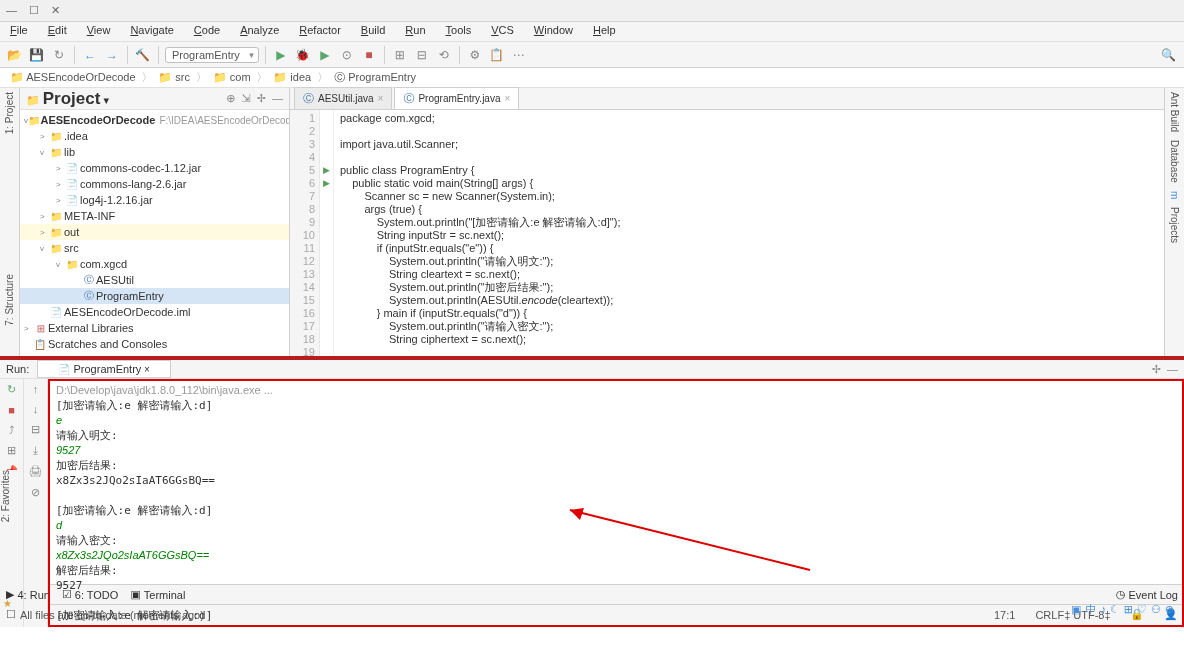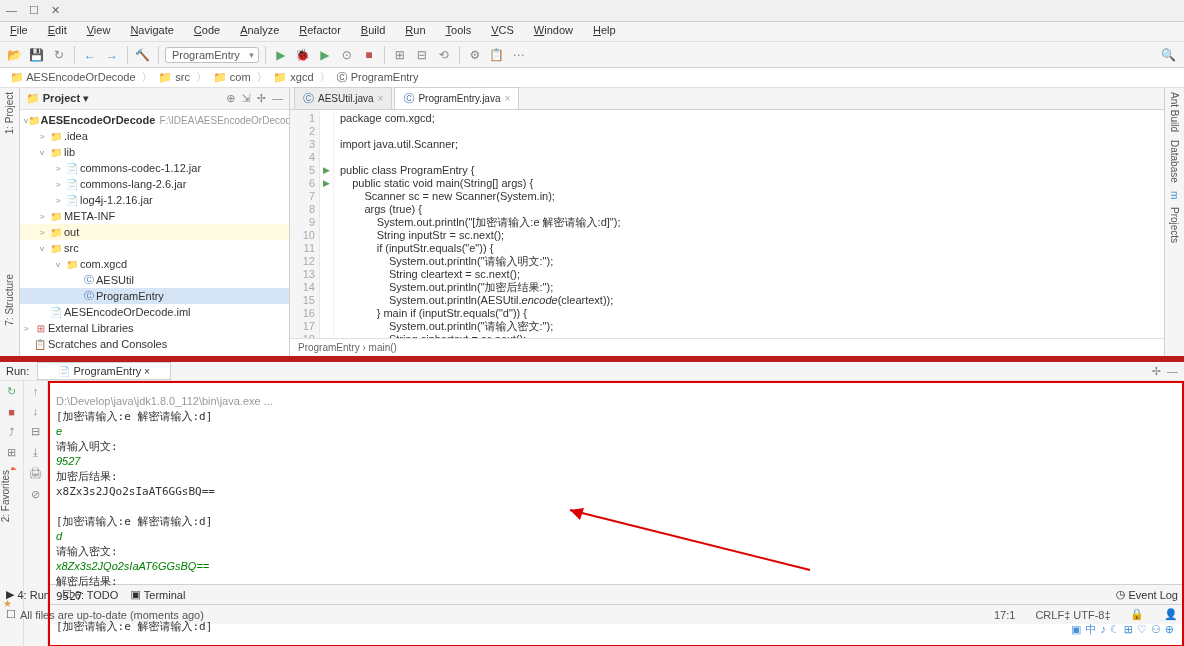--- a/index.html
+++ b/index.html
@@ -16,21 +16,21 @@
 .runconfig { border:1px solid #c0c0c0; border-radius:3px; padding:1px 18px 1px 6px; color:#555; background:#fff; position:relative; }
 .runconfig:after { content:"▾"; position:absolute; right:4px; top:2px; font-size:9px; color:#888; }
 .breadcrumb { height:20px; background:#fff; display:flex; align-items:center; padding:0 6px; gap:2px; border-bottom:1px solid #e0e0e0; font-size:10px; color:#555; }
 .breadcrumb .crumb { padding:1px 4px; cursor:pointer; }
 .breadcrumb .sep { color:#aaa; }
 .main { display:flex; height:268px; }
 .leftstrip { width:20px; background:#f5f5f5; border-right:1px solid #d0d0d0; display:flex; flex-direction:column; align-items:center; padding-top:4px; gap:20px; }
 .leftstrip .vlabel { writing-mode:vertical-rl; transform:rotate(180deg); font-size:10px; color:#555; cursor:pointer; }
 .projectpanel { width:270px; border-right:1px solid #d0d0d0; display:flex; flex-direction:column; background:#fff; }
 .projheader { height:22px; background:#f5f5f5; display:flex; align-items:center; padding:0 6px; border-bottom:1px solid #e0e0e0; }
-.projheader .label { font-weight:bold; font-size:11px; flex:1; }
+.projheader .label { font-weight:bold; font-size:17px; flex:1; }
 .projheader .hicons { display:flex; gap:6px; color:#888; }
 .tree { flex:1; overflow:auto; padding:2px 0; font-size:11px; }
 .tree-row { display:flex; align-items:center; height:16px; padding-left:4px; cursor:pointer; white-space:nowrap; }
 .tree-row .arrow { width:10px; color:#888; font-size:8px; }
 .tree-row .ticon { width:14px; text-align:center; font-size:10px; }
 .tree-row.sel { background:#d5e5f5; }
 .tree-row.out-hl { background:#fffae0; }
 .folder-blue { color:#6a9edb; }
 .folder-gray { color:#b0b0b0; }
 .file-ic { color:#888; }
@@ -41,30 +41,30 @@
 .tab { padding:3px 8px; border:1px solid #d0d0d0; border-bottom:none; background:#ececec; margin-right:2px; font-size:10px; cursor:pointer; display:flex; align-items:center; gap:4px; }
 .tab.active { background:#fff; }
 .tab .close { color:#aaa; font-size:10px; }
 .codearea { flex:1; display:flex; font-family:"Consolas",monospace; font-size:11px; overflow:hidden; }
 .gutter { width:30px; background:#f5f5f5; border-right:1px solid #e8e8e8; text-align:right; padding:2px 4px 2px 0; color:#aaa; line-height:13px; }
 .gutter2 { width:14px; background:#fff; border-right:1px solid #f0f0f0; padding-top:2px; line-height:13px; text-align:center; color:#5a9e5a; font-size:9px; }
 .code { flex:1; padding:2px 6px; line-height:13px; white-space:pre; }
 .editorcrumb { height:18px; border-top:1px solid #e0e0e0; display:flex; align-items:center; padding:0 8px; font-size:10px; color:#666; }
 .rightstrip { width:20px; background:#f5f5f5; border-left:1px solid #d0d0d0; display:flex; flex-direction:column; align-items:center; padding-top:4px; gap:8px; }
 .rightstrip .vlabel { writing-mode:vertical-rl; font-size:10px; color:#555; cursor:pointer; }
-.runpanel { border-top:6px solid #b91c1c; display:flex; flex-direction:column; height:228px; }
+.runpanel { border-top:4px solid #b91c1c; display:flex; flex-direction:column; height:228px; }
 .runheader { height:20px; background:#f5f5f5; display:flex; align-items:center; padding:0 6px; border-bottom:1px solid #e0e0e0; }
 .runheader .label { font-size:11px; margin-right:8px; }
 .runheader .rtab { padding:2px 20px; background:#fff; border:1px solid #d0d0d0; font-size:10px; }
 .runheader .spacer { flex:1; }
 .runheader .ricons { display:flex; gap:6px; color:#888; }
 .runbody { flex:1; display:flex; }
 .runtoolstrip { width:24px; background:#f5f5f5; border-right:1px solid #e0e0e0; display:flex; flex-direction:column; align-items:center; padding:4px 0; gap:8px; font-size:11px; }
 .runtoolstrip2 { width:24px; background:#f5f5f5; border-right:1px solid #e0e0e0; display:flex; flex-direction:column; align-items:center; padding:4px 0; gap:8px; color:#888; font-size:11px; }
-.console { flex:1; padding:13px 8px; font-family:"Consolas",monospace; font-size:11px; line-height:15px; position:relative; outline:2px solid #d00; outline-offset:-2px; }
+.console { flex:1; padding:4px 8px; font-family:"Consolas",monospace; font-size:11px; line-height:15px; position:relative; outline:2px solid #d00; outline-offset:-2px; }
 .console .cmd { color:#999; }
 .console .grn { color:#008000; font-style:italic; }
 .console-annot { position:absolute; right:10px; bottom:10px; display:flex; gap:4px; font-size:12px; color:#4a90d9; }
 .bottomtabs { height:20px; background:#f5f5f5; border-top:1px solid #d0d0d0; display:flex; align-items:center; padding:0 6px; gap:12px; font-size:10px; }
 .bottomtabs .btab { cursor:pointer; display:flex; align-items:center; gap:3px; }
 .bottomtabs .spacer { flex:1; }
 .statusbar { height:20px; background:#f5f5f5; border-top:1px solid #d0d0d0; display:flex; align-items:center; padding:0 6px; font-size:10px; color:#555; }
 .statusbar .spacer { flex:1; }
 .statusbar .sitem { margin-left:20px; }
 .arrow-annot { position:absolute; left:560px; top:490px; pointer-events:none; }
@@ -128,21 +128,21 @@
   <span class="tbtn">🔍</span>
 </div>
 
 <div class="breadcrumb" id="breadcrumb">
     <span class="crumb">📁 AESEncodeOrDecode</span>
     <span class="sep">〉</span>
     <span class="crumb">📁 src</span>
     <span class="sep">〉</span>
     <span class="crumb">📁 com</span>
     <span class="sep">〉</span>
-    <span class="crumb">📁 xgcd</span>
+    <span class="crumb">📁 idea</span>
     <span class="sep">〉</span>
     <span class="crumb">Ⓒ ProgramEntry</span>
   </div>
 
 <div class="main">
   <div class="leftstrip">
     <span class="vlabel">1: Project</span>
     <span class="vlabel" style="margin-top:120px">7: Structure</span>
   </div>
 
@@ -210,21 +210,20 @@
 
 
 
 
 
 
 
 <span class=""></span>
 </div>
     </div>
-    <div class="editorcrumb">ProgramEntry › main()</div>
   </div>
 
   <div class="rightstrip">
     <span class="vlabel">Ant Build</span>
     <span class="vlabel">Database</span>
     <span class="vlabel" style="color:#4a90d9">m</span>
     <span class="vlabel">Projects</span>
   </div>
 </div>
 

